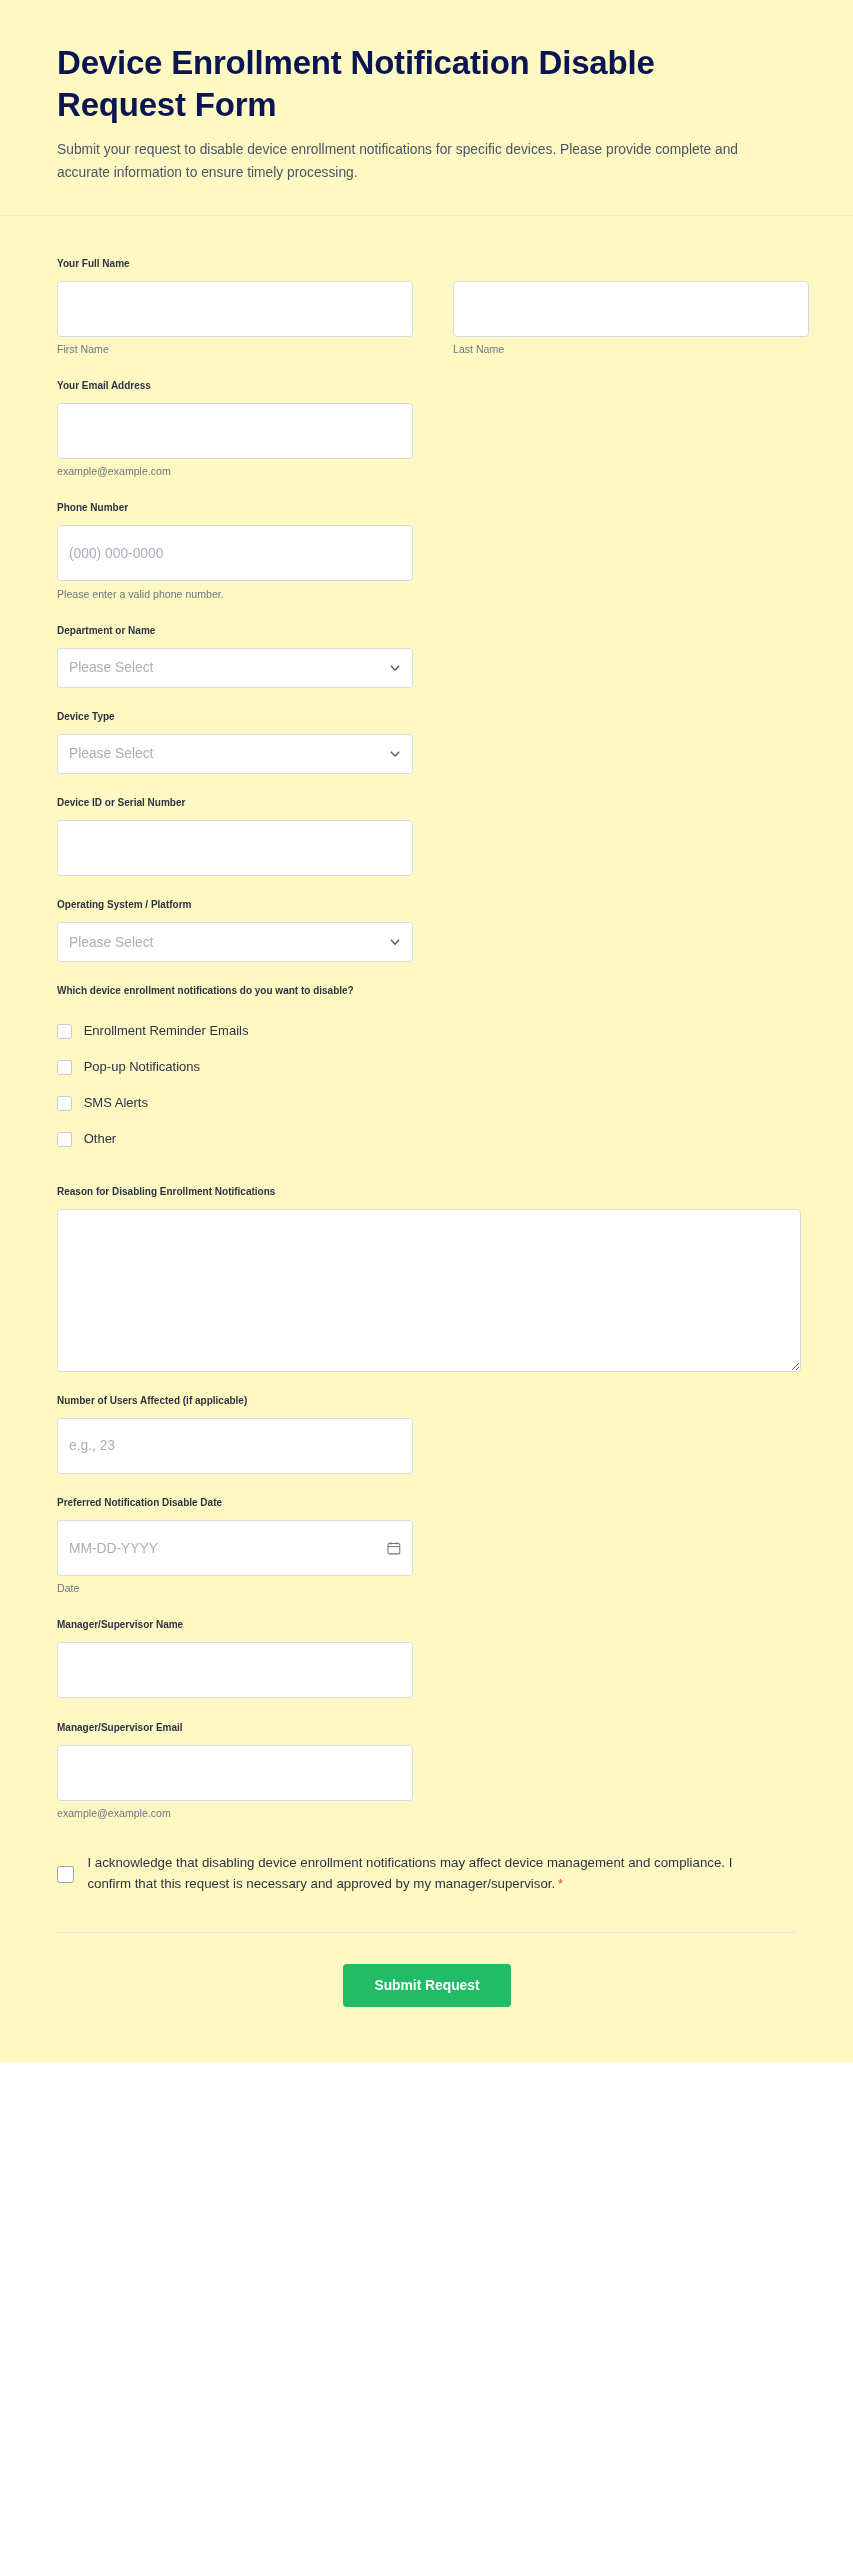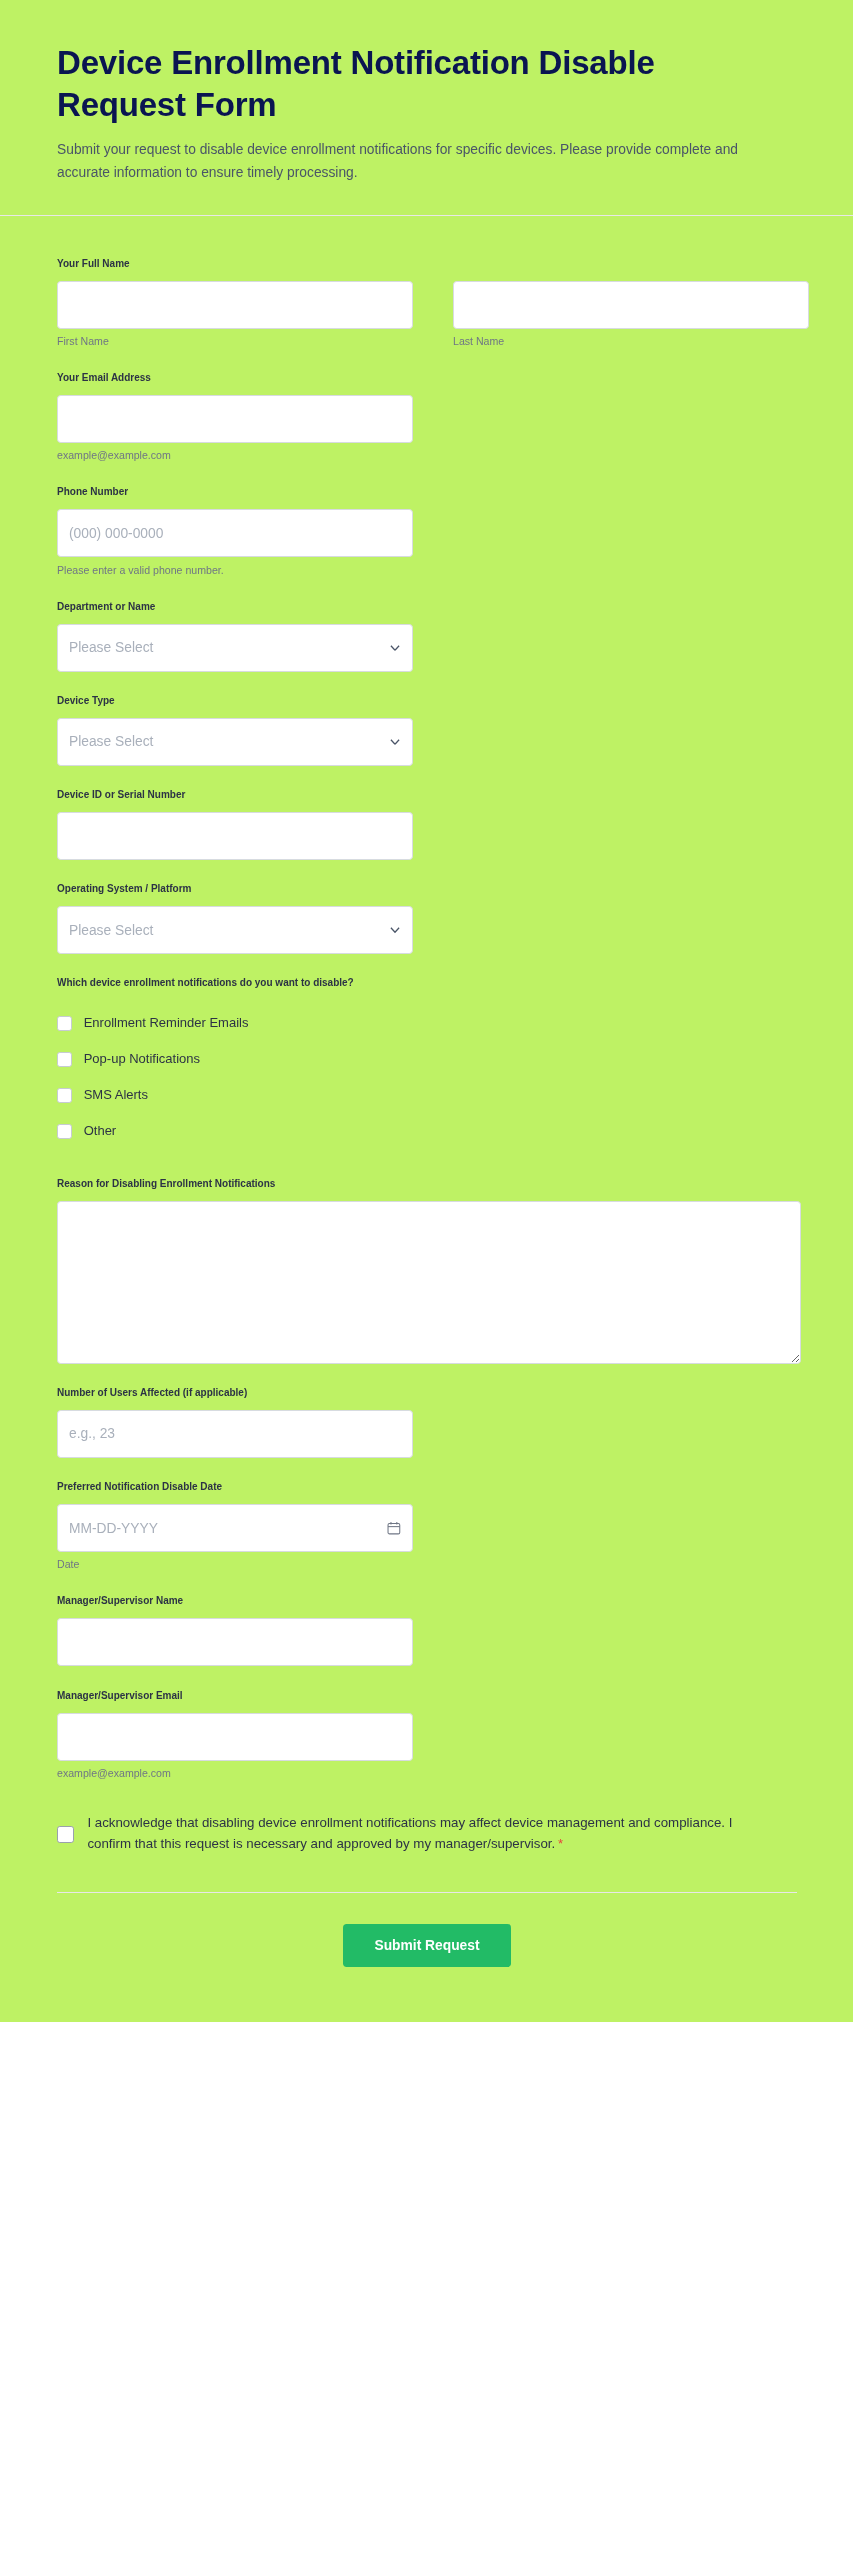--- a/index.html
+++ b/index.html
@@ -10,21 +10,21 @@
     font-family: "Liberation Sans", sans-serif;
   }
   body {
     width: 854px;
     min-height: 2576px;
     color: #2c3345;
   }
   .page {
     width: 854px;
     margin: 0 auto;
-    background: #bef264;
+    background: #fef9c3;
   }
 
   
   .form-header {
     padding: 42px 57px 31px 57px;
     border-bottom: 0.9px solid #e8e8e8;
   }
   .form-title {
     font-size: 33px;
     line-height: 1.28;
@@ -59,21 +59,21 @@
   }
   .sub-label {
     font-size: 10.6px;
     color: #6f7685;
     margin-top: 6.4px;
     line-height: 1.3;
   }
 
   .input-box {
     width: 356px;
-    height: 48px;
+    height: 56px;
     border: 0.9px solid #d7dbe0;
     border-radius: 3.7px;
     background: #ffffff;
     font-size: 13.8px;
     color: #2c3345;
     padding: 0 11px;
     font-family: "Liberation Sans", sans-serif;
     display: block;
   }
   .input-box::placeholder { color: #a9b0bb; }
@@ -84,21 +84,21 @@
   }
   .name-col { width: 356px; }
 
   
   .select-wrap {
     position: relative;
     width: 356px;
   }
   .select-box {
     width: 356px;
-    height: 48px;
+    height: 40px;
     border: 0.9px solid #d7dbe0;
     border-radius: 3.7px;
     background: #ffffff;
     font-size: 13.8px;
     color: #a9b0bb;
     padding: 0 31px 0 11px;
     font-family: "Liberation Sans", sans-serif;
     appearance: none;
     -webkit-appearance: none;
   }

